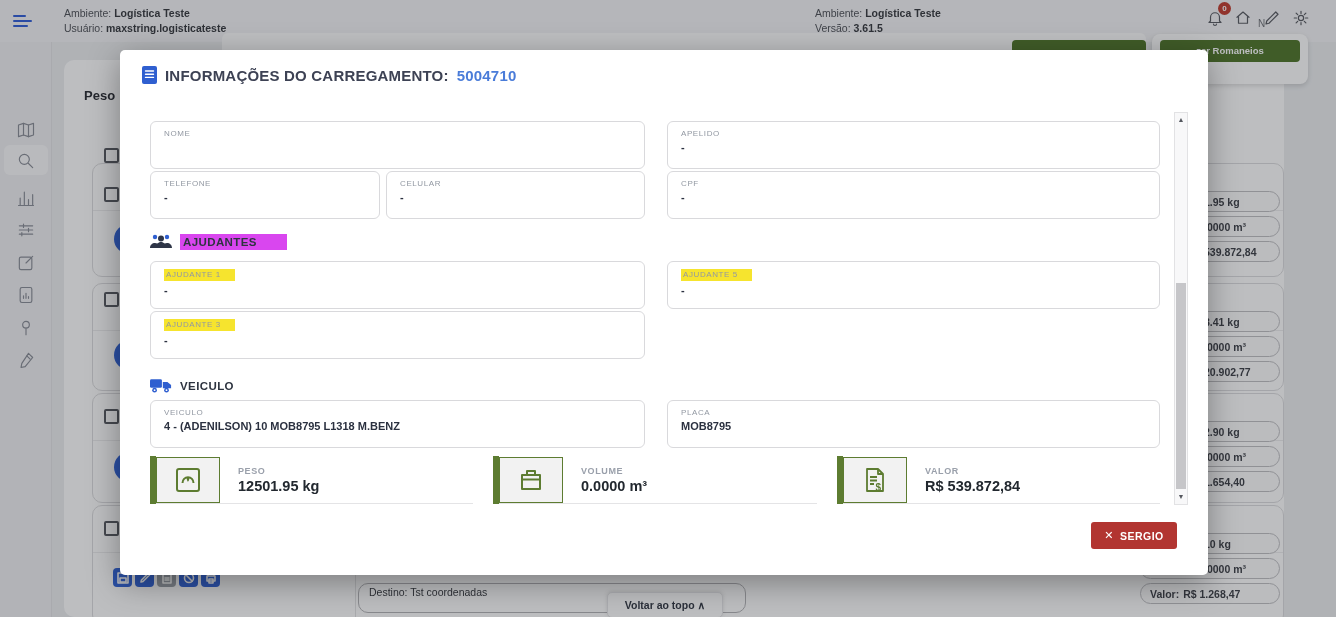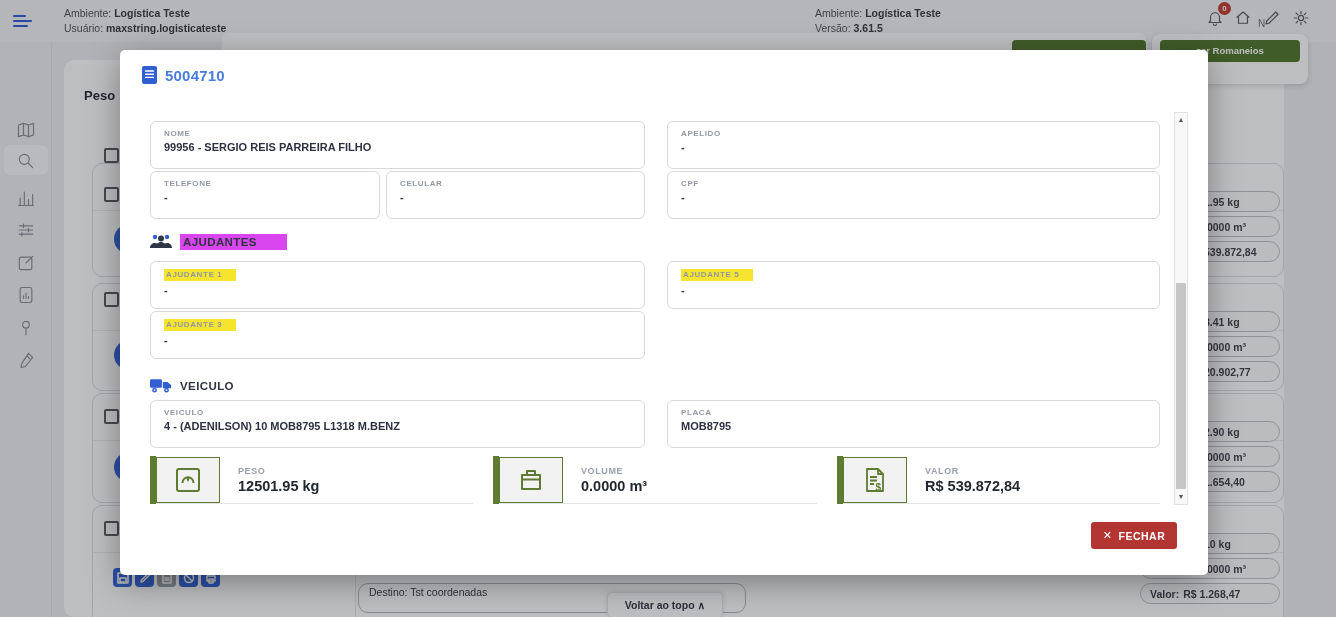--- a/index.html
+++ b/index.html
@@ -46,21 +46,21 @@
   .destino{position:absolute;left:358px;top:583px;width:388px;height:30px;border:1px solid #b4b4b7;border-radius:10px;background:#fff;font-size:10.5px;color:#33363c;line-height:17px;padding-left:10px;}
   .voltar{position:absolute;left:607px;top:592px;width:116px;height:26px;background:#fff;border:1px solid #e6e6e8;border-radius:5px;box-shadow:0 -1px 4px rgba(0,0,0,.12);font-size:10.5px;font-weight:bold;color:#2e3440;text-align:center;line-height:24px;cursor:pointer;}
   .vline{position:absolute;left:355px;top:560px;width:1px;height:57px;background:#e2e2e4;}
 
   
   .overlay{position:absolute;inset:0;background:rgba(38,40,46,0.30);z-index:50;}
   .modal{position:absolute;left:120px;top:50px;width:1088px;height:525px;background:#fff;border-radius:5px;box-shadow:0 8px 32px rgba(0,0,0,.35);z-index:100;}
   .m-title{position:absolute;left:22px;top:16px;display:flex;align-items:center;gap:8px;font-size:15px;font-weight:bold;letter-spacing:.2px;color:#3d4254;}
   .m-title .num{color:#4a7cd9;cursor:pointer;}
   .fieldbox{position:absolute;border:1px solid #d9d9dc;border-radius:6px;height:48px;padding:7px 13px;background:#fff;}
-  .flabel{font-size:8px;letter-spacing:.6px;color:#9298a2;font-weight:bold;}
+  .flabel{font-size:8px;letter-spacing:.6px;color:#9298a2;font-weight:normal;}
   .fvalue{font-size:11px;font-weight:bold;color:#2b3140;margin-top:3px;}
   .hl{background:#d946ef;}
   .hl-lab{display:inline-block;background:#f6e42e;padding:1px 14px 2px 2px;}
   .sechdr{position:absolute;display:flex;align-items:center;gap:8px;font-size:11.5px;font-weight:bold;letter-spacing:.4px;color:#2e3440;}
   .sechdr .hl{padding:2px 30px 2px 3px;}
   .stat{position:absolute;top:406px;height:48px;display:flex;align-items:center;border-bottom:1px solid #e4e4e6;}
   .stat .gbar{width:6px;height:48px;background:#5d7c31;}
   .stat .ibox{width:64px;height:46px;margin:1px 0;background:#f2f2f2;border:1px solid #5d7c31;display:flex;align-items:center;justify-content:center;}
   .stat .txt{padding-left:18px;}
   .stat .slabel{font-size:9px;letter-spacing:.6px;color:#9aa0ab;font-weight:bold;}
@@ -250,26 +250,26 @@
   </div>
 
   <div class="overlay"></div>
 
   <div class="modal">
     <div class="m-title">
       <svg width="15" height="18" viewBox="0 0 15 18">
           <rect width="15" height="18" rx="2" fill="#2f5fd0"></rect>
           <path d="M3.5 5h8M3.5 8.2h8M3.5 11.4h8" stroke="#fff" stroke-width="1.4" stroke-linecap="round"></path>
         </svg>
+      <span>INFORMAÇÕES DO CARREGAMENTO:</span>
       <span class="num">5004710</span>
     </div>
 
     <div class="fieldbox" style="left:30px;top:71px;width:495px;">
       <div class="flabel">NOME</div>
-      <div class="fvalue">99956 - SERGIO REIS PARREIRA FILHO</div>
     </div>
     <div class="fieldbox" style="left:547px;top:71px;width:493px;">
       <div class="flabel">APELIDO</div>
       <div class="fvalue">-</div>
     </div>
     <div class="fieldbox" style="left:30px;top:121px;width:230px;">
       <div class="flabel">TELEFONE</div>
       <div class="fvalue">-</div>
     </div>
     <div class="fieldbox" style="left:266px;top:121px;width:259px;">
@@ -368,17 +368,17 @@
     </div>
 
     <div class="scrollbar">
       <div class="sb-arrow" style="top:1px;">▲</div>
       <div class="sb-thumb"></div>
       <div class="sb-arrow" style="bottom:1px;">▼</div>
     </div>
 
     <div class="closebtn">
       <span class="x">✕</span>
-      <span>FECHAR</span>
+      <span>SERGIO</span>
     </div>
   </div>
 
 </div>
 
 </body></html>

